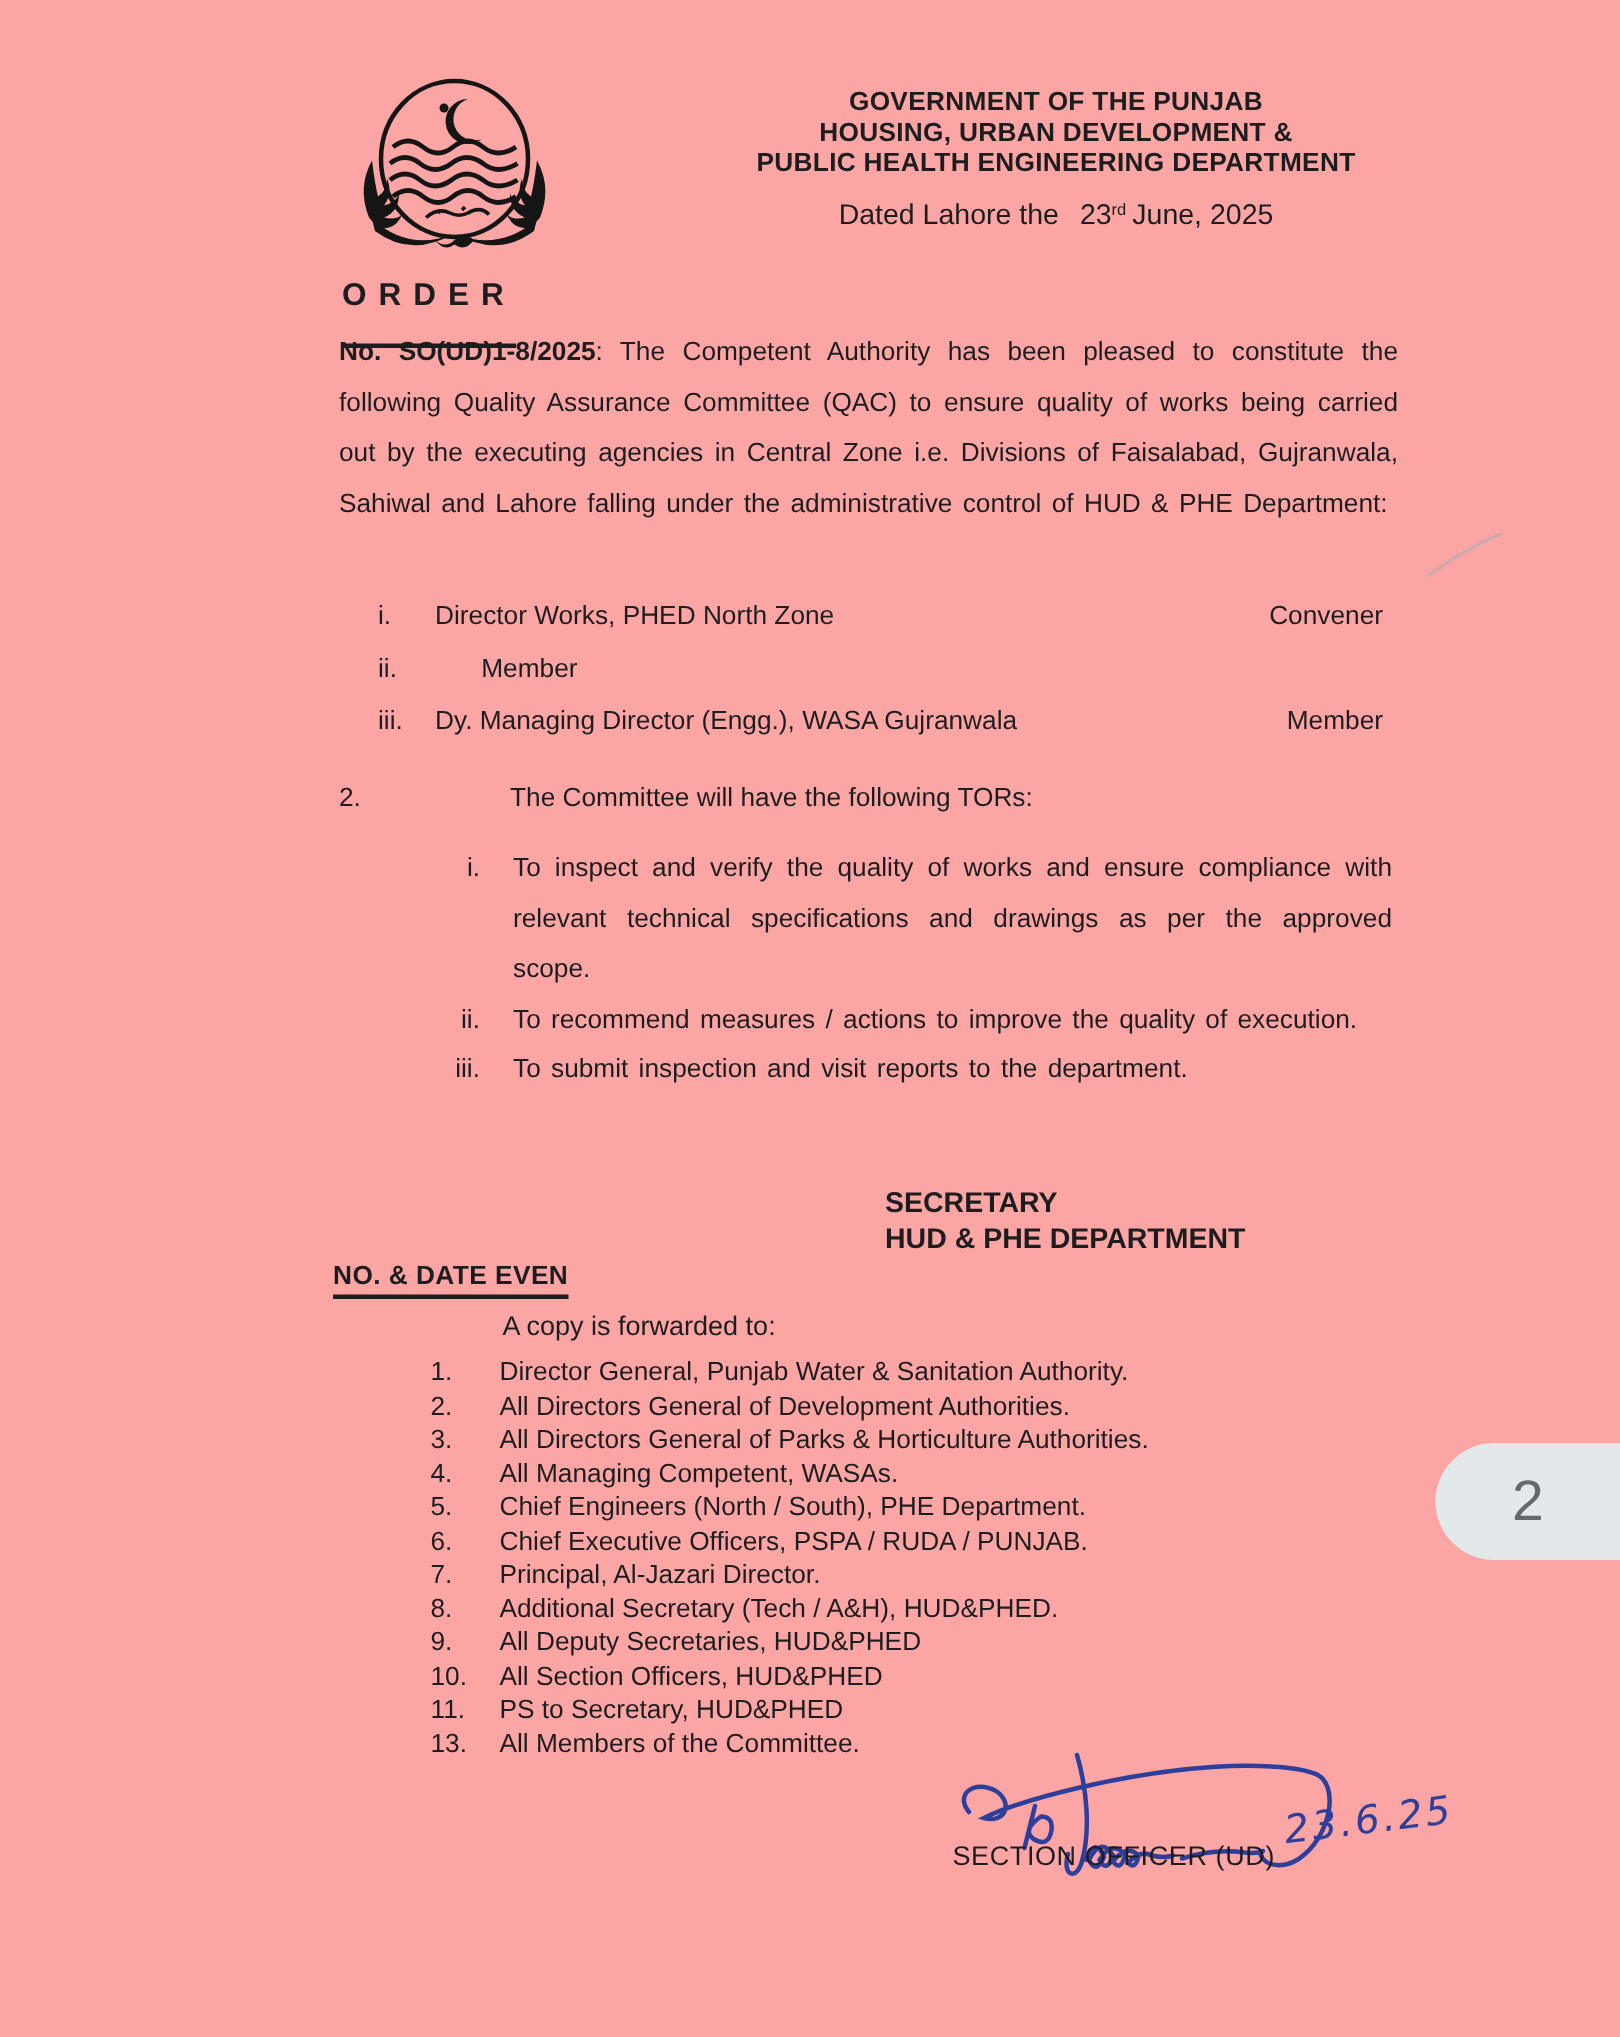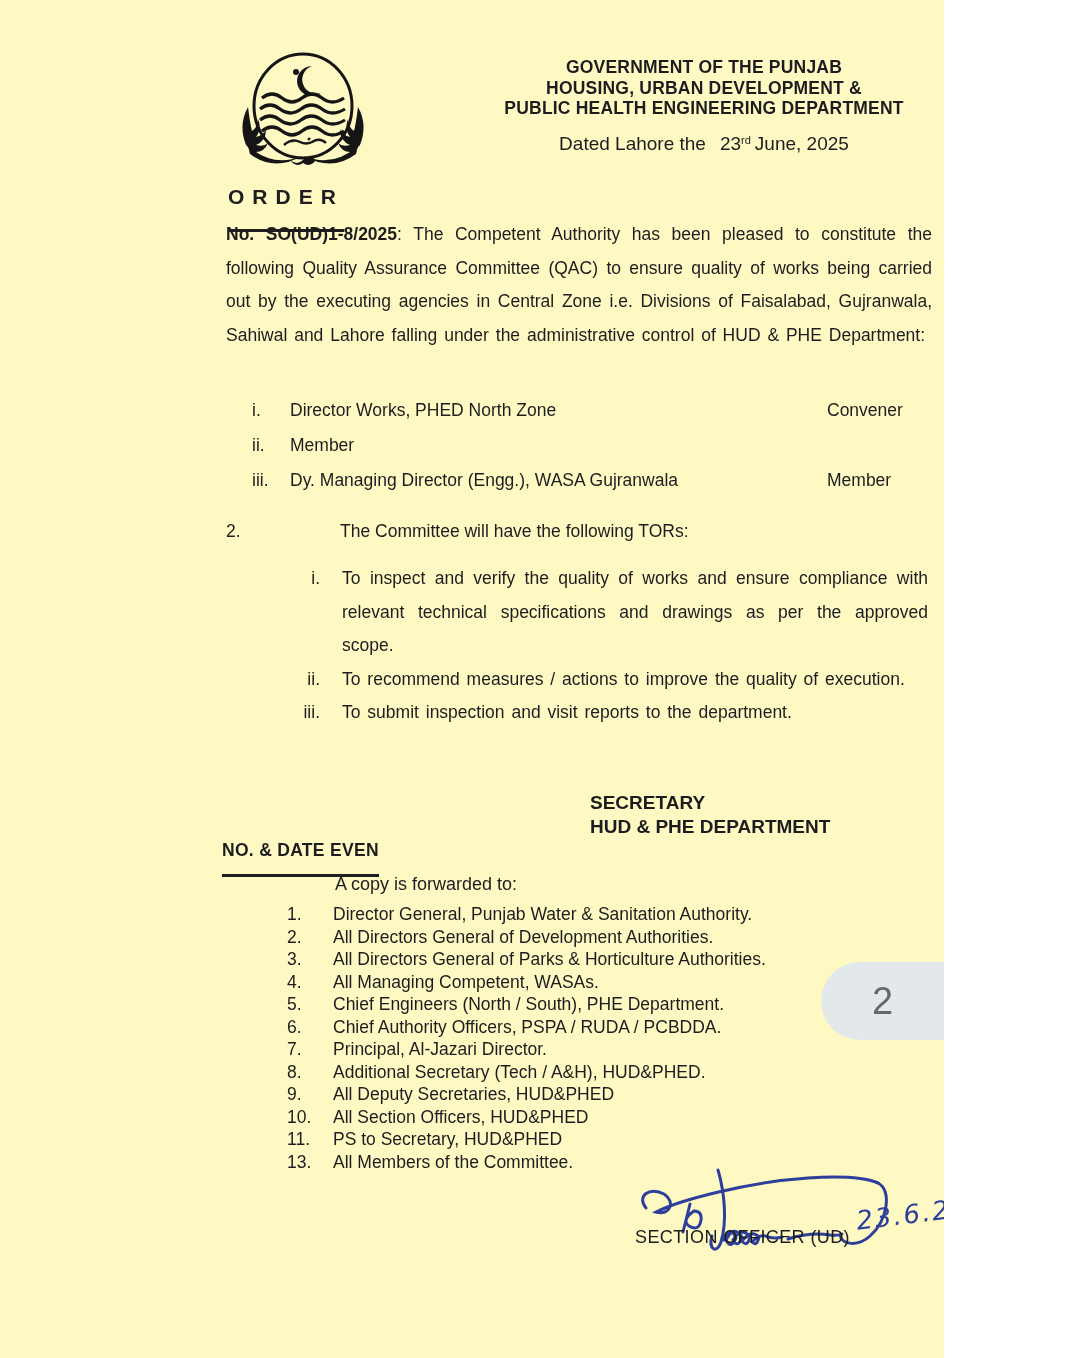--- a/index.html
+++ b/index.html
@@ -1,19 +1,19 @@
 <!DOCTYPE html>
 <html><head>
 <meta charset="utf-8">
 <style>
   * { margin:0; padding:0; box-sizing:border-box; }
   html,body { background:#ffffff; }
   .page {
-    position:relative; width:944px; height:1358px;
-    background:#fef9c3; overflow:hidden;
+    position:relative; width:1080px; height:1358px;
+    background:#fca5a5; overflow:hidden;
     font-family:"Liberation Sans", sans-serif; color:#1d1d1f;
   }
   
   .emblem { position:absolute; left:232px; top:50px; width:142px; height:128px; }
   
   .org-block { position:absolute; left:468px; top:57px; width:472px; text-align:center;
     font-weight:bold; font-size:17.5px; line-height:20.5px; letter-spacing:0.2px; }
   .date-line { position:absolute; left:468px; top:133px; width:472px; text-align:center; font-size:19px; }
   .date-day { margin-left:14px; }
   .date-line sup { font-size:11px; vertical-align:6px; }
@@ -22,34 +22,34 @@
   .order-title { position:absolute; left:228px; top:185px; font-size:21px; font-weight:bold;
     letter-spacing:8px; border-bottom:3px solid #1d1d1f; padding-bottom:20px; }
   .order-para { position:absolute; left:226px; top:218px; width:706px;
     font-size:17.5px; line-height:33.5px; text-align:justify; word-spacing:2px; }
   .ref-no { font-weight:bold; }
   
   .committee { position:absolute; left:252px; top:400px; width:670px; font-size:17.5px; }
   .member-row { display:flex; height:35px; }
   .m-num { width:38px; flex:none; }
   .m-name { flex:1; }
-  .m-role { width:95px; flex:none; text-align:left; }
+  .m-role { width:95px; flex:none; text-align:right; }
   
   .tors-intro { position:absolute; left:226px; top:521px; width:700px; font-size:17.5px; }
   .tors-intro .p-num { display:inline-block; width:114px; }
   .tor-list { position:absolute; left:282px; top:562px; width:646px; font-size:17.5px; line-height:33.5px; }
   .tor-item { display:flex; }
   .tor-num { width:60px; flex:none; text-align:right; padding-right:22px; }
   .tor-text { flex:1; text-align:justify; word-spacing:2px; }
   
   .secretary { position:absolute; left:590px; top:791px; width:350px; 
     font-weight:bold; font-size:19px; line-height:23.5px; }
   
   .ref-label { position:absolute; left:222px; top:840px; font-size:17.5px; font-weight:bold;
-    border-bottom:3px solid #1d1d1f; padding-bottom:13px; letter-spacing:0.3px; }
+    border-bottom:3px solid #1d1d1f; padding-bottom:2px; letter-spacing:0.3px; }
   .copy-intro { position:absolute; left:335px; top:874px; font-size:18px; }
   .copy-list { position:absolute; left:287px; top:903px; width:645px; font-size:17.5px; line-height:22.5px; }
   .copy-row { display:flex; }
   .c-num { width:46px; flex:none; }
   .c-text { flex:1; }
   
   .signature-svg { position:absolute; left:628px; top:1158px; width:350px; height:108px; }
   .signer { position:absolute; left:635px; top:1227px; font-size:18px; letter-spacing:0.4px; }
   .hand-date { position:absolute; left:856px; top:1199px; font-size:26px; color:#2e3f9b;
     font-style:italic; font-family:"DejaVu Sans", sans-serif; letter-spacing:2px;
@@ -172,21 +172,21 @@
     <div class="copy-row">
         <span class="c-num">4.</span>
         <span class="c-text">All Managing Competent, WASAs.</span>
       </div>
     <div class="copy-row">
         <span class="c-num">5.</span>
         <span class="c-text">Chief Engineers (North / South), PHE Department.</span>
       </div>
     <div class="copy-row">
         <span class="c-num">6.</span>
-        <span class="c-text">Chief Authority Officers, PSPA / RUDA / PCBDDA.</span>
+        <span class="c-text">Chief Executive Officers, PSPA / RUDA / PUNJAB.</span>
       </div>
     <div class="copy-row">
         <span class="c-num">7.</span>
         <span class="c-text">Principal, Al-Jazari Director.</span>
       </div>
     <div class="copy-row">
         <span class="c-num">8.</span>
         <span class="c-text">Additional Secretary (Tech / A&amp;H), HUD&amp;PHED.</span>
       </div>
     <div class="copy-row">

